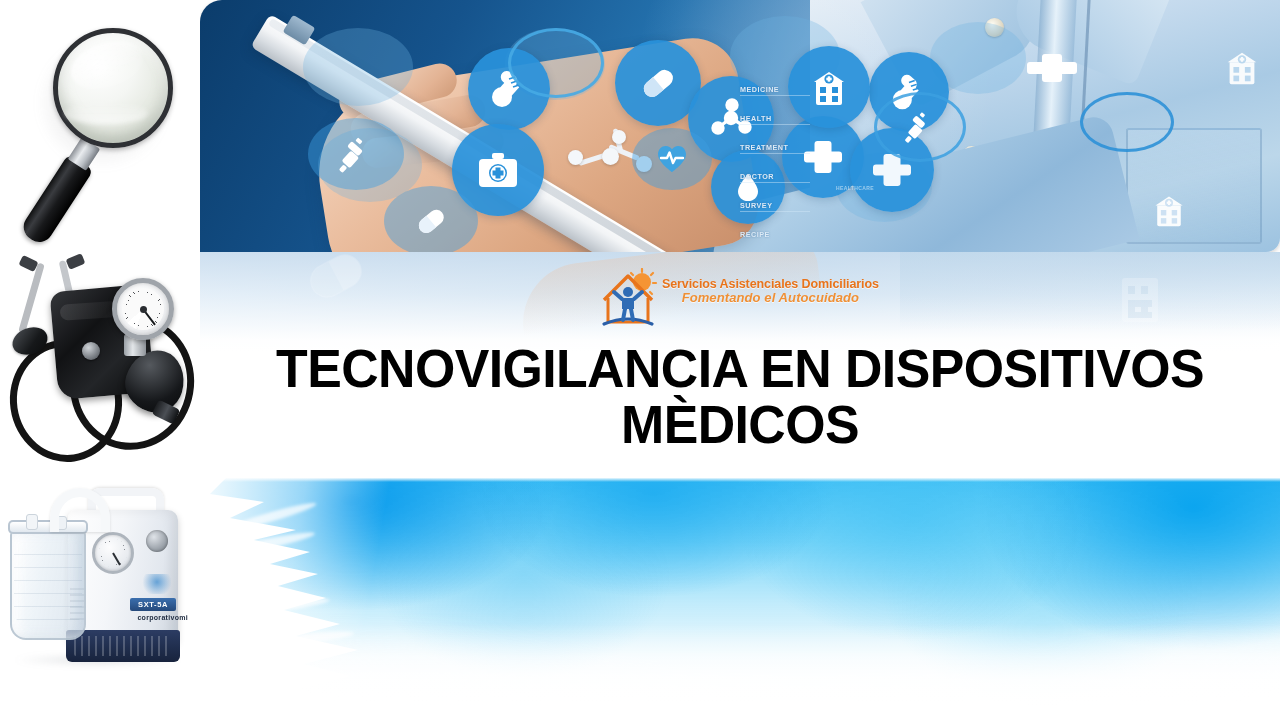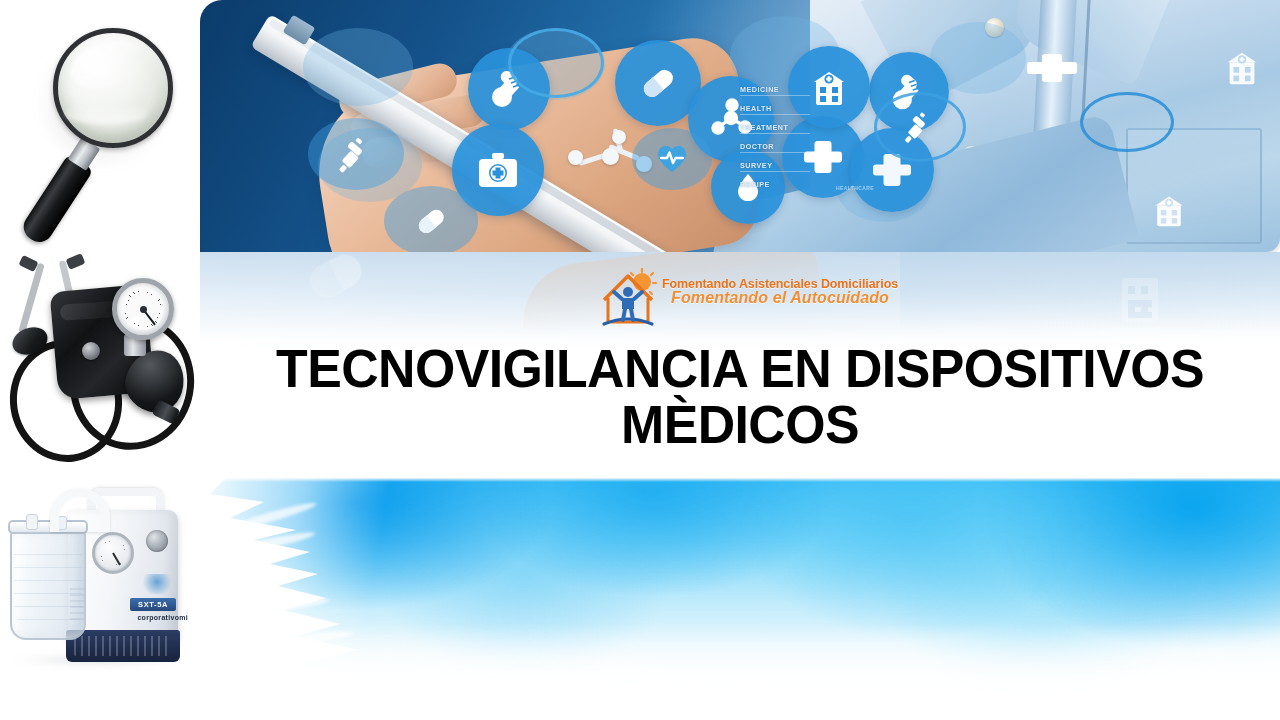--- a/index.html
+++ b/index.html
@@ -325,21 +325,21 @@
   .bub.faint{ background:rgba(110,180,225,.30); }
   .bub.ring{ background:transparent; border:3px solid rgba(60,160,225,.85); }
   .bub svg{ display:block; }
 
   .wordlist{
     position:absolute; left:540px; top:86px; width:70px;
     font-size:7.2px; line-height:8.4px; letter-spacing:.5px;
     color:#dceaf6; font-weight:bold; text-transform:uppercase;
     text-shadow:0 0 2px rgba(30,90,150,.5);
   }
-  .wordlist div{ border-bottom:1px solid rgba(210,232,248,.45); padding-bottom:.5px; margin-bottom:9px; }
+  .wordlist div{ border-bottom:1px solid rgba(210,232,248,.45); padding-bottom:.5px; margin-bottom:19px; }
   .minitext{
     position:absolute; left:636px; top:185px; font-size:5px; color:rgba(225,240,250,.6);
     letter-spacing:.4px; font-weight:bold;
   }
 
   
   .fadeband{
     position:absolute; left:200px; top:252px; width:1080px; height:100px;
     overflow:hidden;
     background:
@@ -390,21 +390,21 @@
   .logo-l1{
     font-size:20px; font-weight:bold; font-style:italic; color:#2a5fa8;
     letter-spacing:-.2px; line-height:21px; white-space:nowrap;
     text-shadow:0 1px 0 rgba(255,255,255,.75);
   }
   .logo-l2{
     font-size:12.5px; font-weight:bold; color:#e8741c; letter-spacing:-.1px;
     line-height:14px; white-space:nowrap; text-shadow:0 1px 0 rgba(255,255,255,.7);
   }
   .logo-l3{
-    font-size:16px; font-weight:bold; font-style:italic; color:#ef9036;
+    font-size:13px; font-weight:bold; font-style:italic; color:#ef9036;
     letter-spacing:.1px; line-height:14px; white-space:nowrap; text-align:center;
     text-shadow:0 1px 0 rgba(255,255,255,.7);
   }
 
   
   .title{
     position:absolute; left:200px; top:340px; width:1080px;
     text-align:center; z-index:14;
     font-family:"Liberation Sans", sans-serif;
     font-weight:bold;
@@ -736,21 +736,21 @@
 
         <circle cx="30" cy="24" r="5" fill="#2f6cb5"></circle>
         <path d="M26 30 h8 a2 2 0 0 1 2 2 v9 h-12 v-9 a2 2 0 0 1 2 -2z" fill="#2f6cb5"></path>
         <path d="M24 31 L16 24" stroke="#2f6cb5" stroke-width="4" stroke-linecap="round"></path>
         <path d="M36 31 L44 24" stroke="#2f6cb5" stroke-width="4" stroke-linecap="round"></path>
         <path d="M27 41 L25 52" stroke="#2f6cb5" stroke-width="4" stroke-linecap="round"></path>
         <path d="M33 41 L35 52" stroke="#2f6cb5" stroke-width="4" stroke-linecap="round"></path>
       </svg>
     </div>
     <div class="logo-text">
-      <div class="logo-l2">Fomentando Asistenciales Domiciliarios</div>
+      <div class="logo-l2">Servicios Asistenciales Domiciliarios</div>
       <div class="logo-l3">Fomentando el Autocuidado</div>
     </div>
   </div>
 
   <h1 class="title">
     <span>TECNOVIGILANCIA EN DISPOSITIVOS</span><br>
     <span>MÈDICOS</span>
   </h1>
 
   <div class="bottomband">

